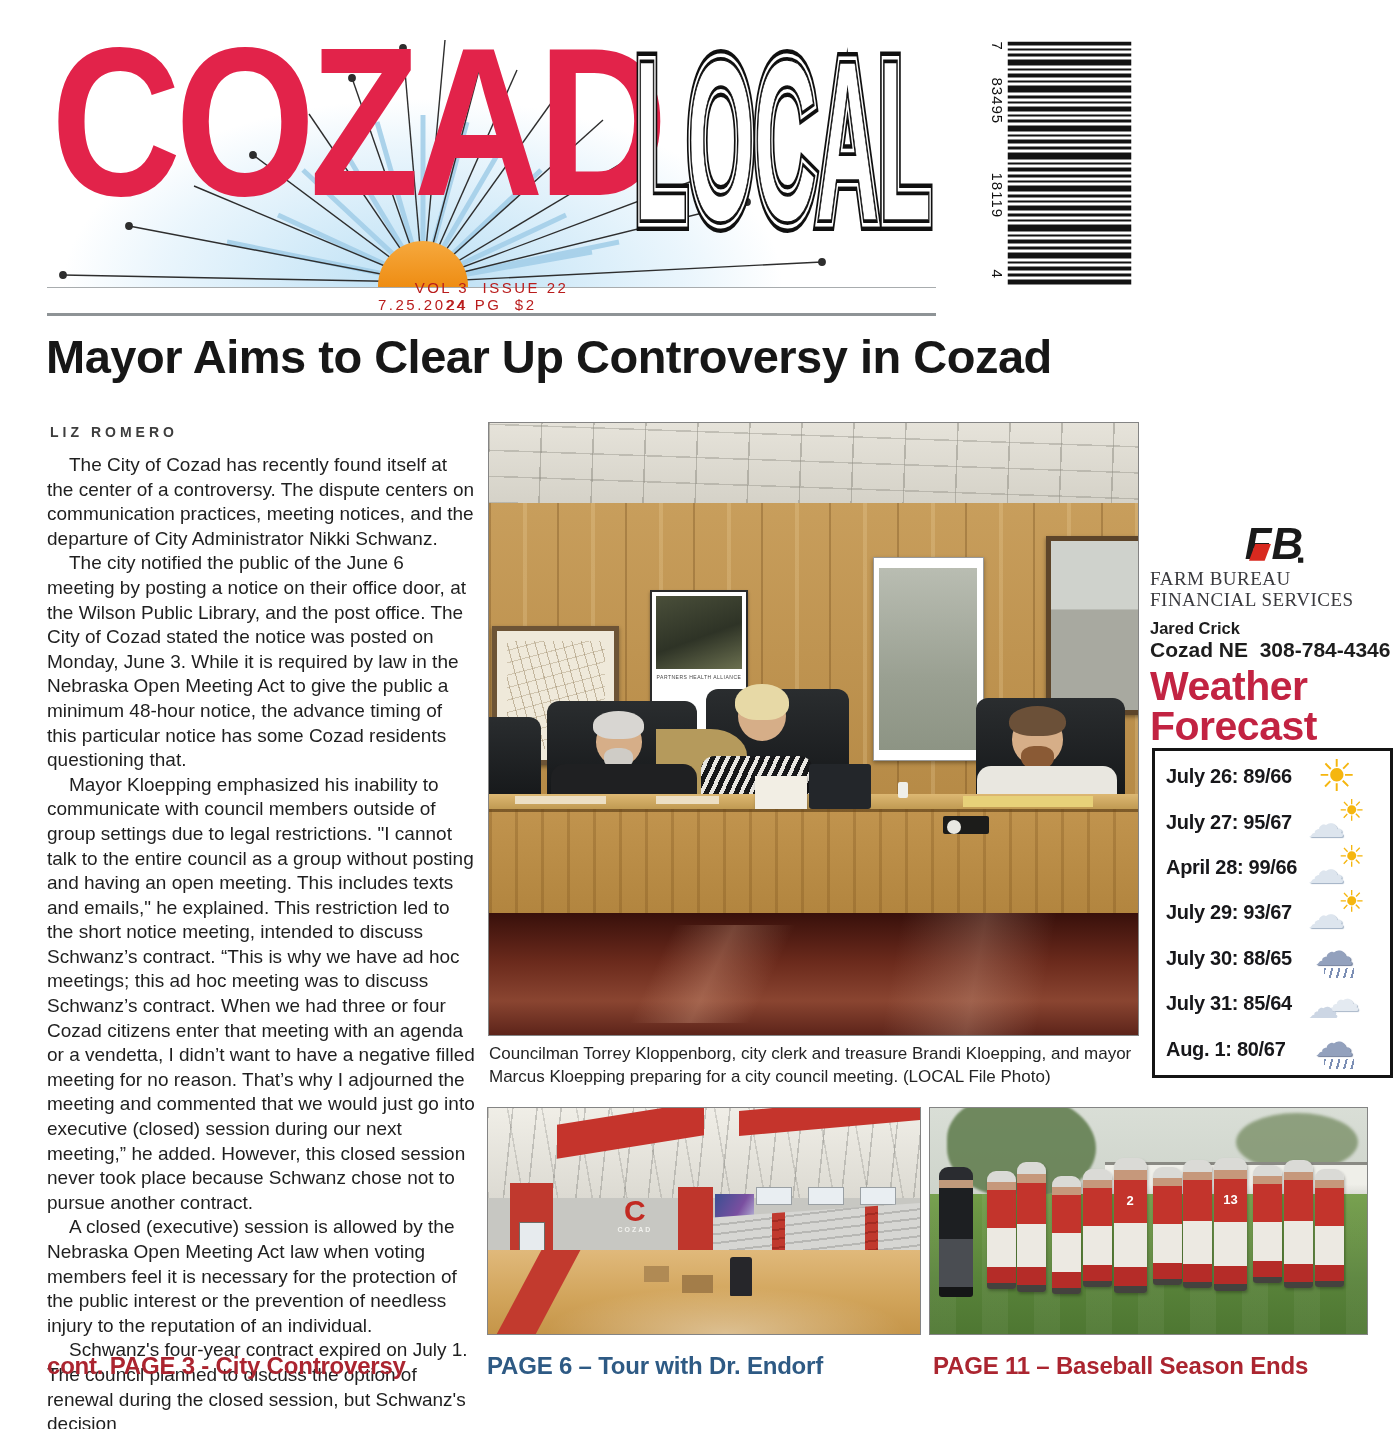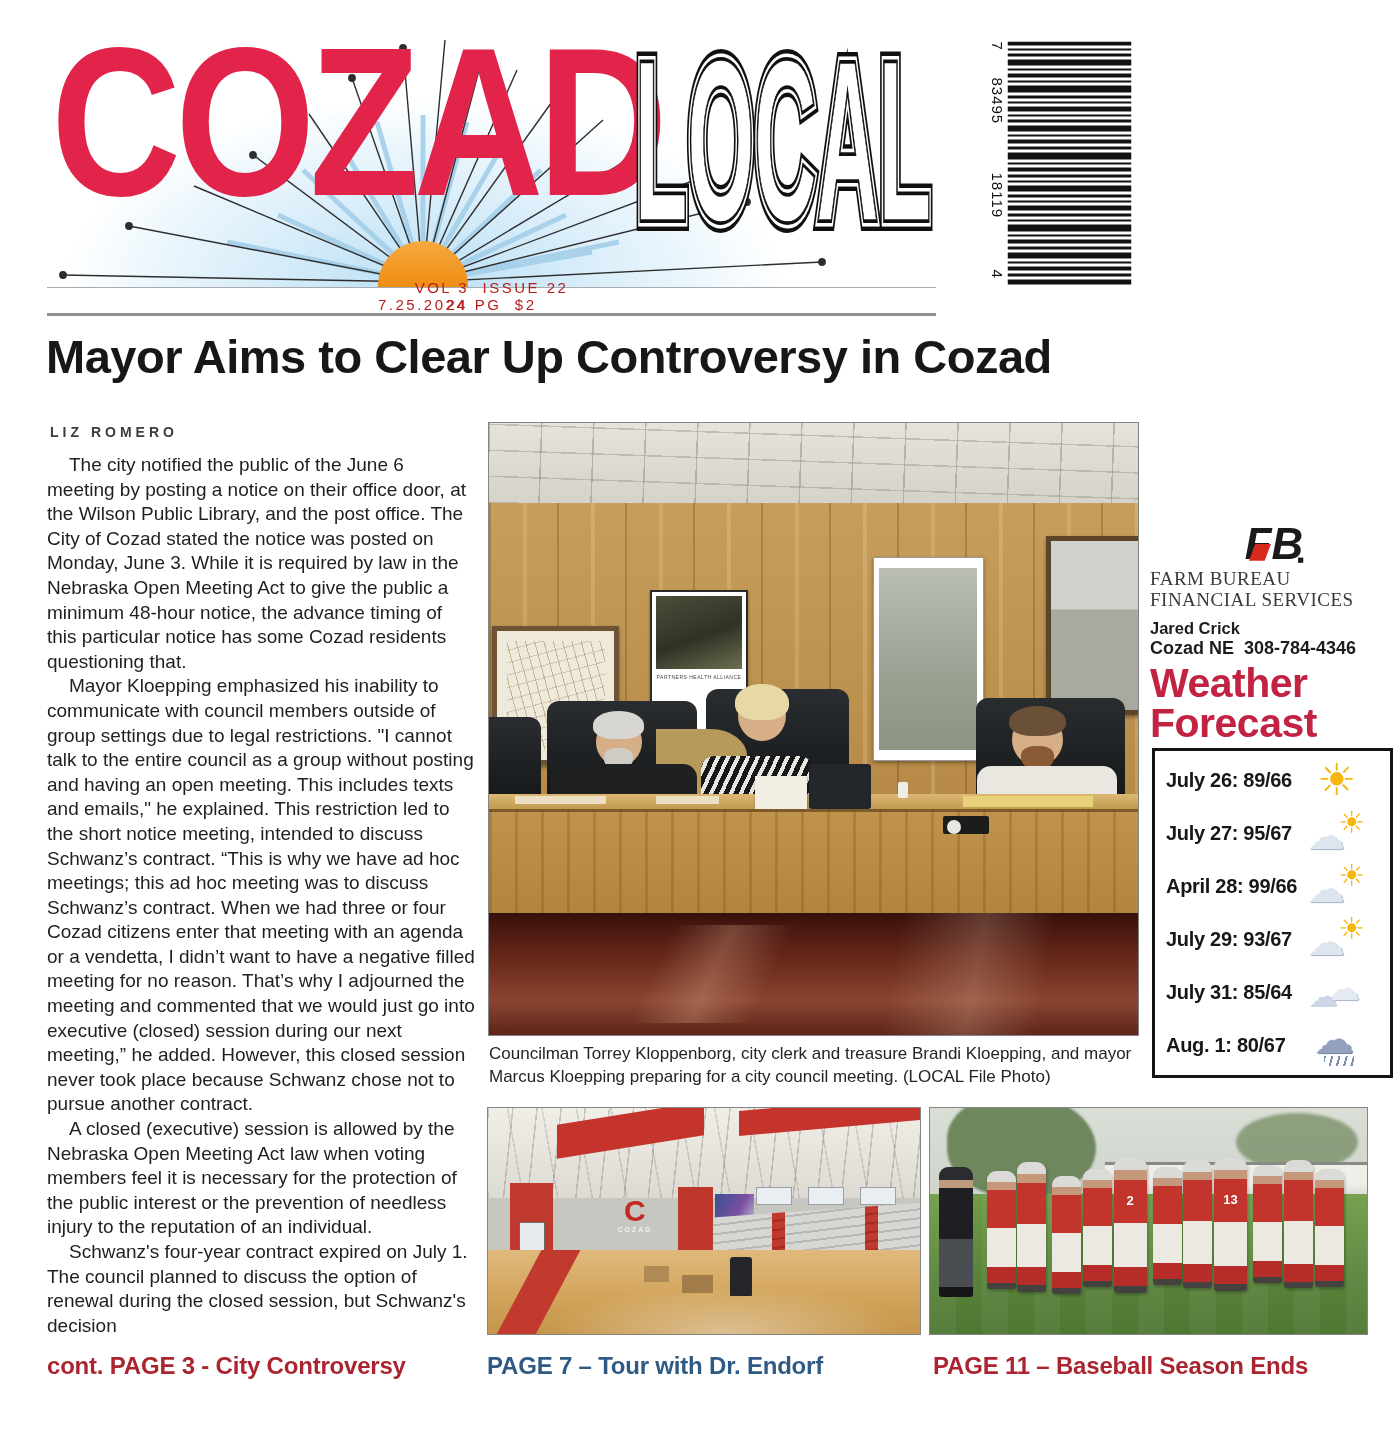--- a/index.html
+++ b/index.html
@@ -126,21 +126,21 @@
 
   .caption{position:absolute;left:489px;top:1042px;width:652px;
     font-size:17px;line-height:1.38;color:#242424;}
 
   
   .ad{position:absolute;left:1150px;top:520px;width:245px;}
   .fb-logo{display:block;margin:0 auto;}
   .fb-line{font-family:"Liberation Serif",serif;font-size:19px;letter-spacing:.5px;
     color:#3a3a3e;line-height:1.12;}
   .ad-agent{margin-top:8px;font-size:16.5px;font-weight:bold;color:#1d1d1d;}
-  .ad-contact{font-size:18px;font-weight:bold;color:#1d1d1d;white-space:pre;}
+  .ad-contact{font-size:21px;font-weight:bold;color:#1d1d1d;white-space:pre;}
   .wf-head{margin-top:4px;font-size:41px;font-weight:bold;letter-spacing:-.5px;
     line-height:.98;color:var(--forecast-red,#c22342);}
 
   
   .wbox{position:absolute;left:1152px;top:748px;width:241px;height:330px;
     border:3px solid #141414;background:#fff;display:flex;flex-direction:column;
     padding:3px 0;box-sizing:border-box;}
   .wrow{flex:1;display:flex;align-items:center;justify-content:space-between;
     padding:0 24px 0 11px;}
   .wlabel{font-size:20px;font-weight:bold;color:#17171a;letter-spacing:-.3px;}
@@ -346,20 +346,21 @@
         <span class="bd b2">83495</span>
         <span class="bd b3">18119</span>
         <span class="bd b4">4</span>
       </div>
     </div>
   </header>
 
   <h2 class="headline">Mayor Aims to Clear Up Controversy in Cozad</h2>
   <div class="byline">LIZ ROMERO</div>
   <div class="body-col">
+    <p>The City of Cozad has recently found itself at the center of a controversy. The dispute centers on communication practices, meeting notices, and the departure of City Administrator Nikki Schwanz.</p>
     <p>The city notified the public of the June 6 meeting by posting a notice on their office door, at the Wilson Public Library, and the post office. The City of Cozad stated the notice was posted on Monday, June 3. While it is required by law in the Nebraska Open Meeting Act to give the public a minimum 48-hour notice, the advance timing of this particular notice has some Cozad residents questioning that.</p>
     <p>Mayor Kloepping emphasized his inability to communicate with council members outside of group settings due to legal restrictions. "I cannot talk to the entire council as a group without posting and having an open meeting. This includes texts and emails," he explained. This restriction led to the short notice meeting, intended to discuss Schwanz’s contract. “This is why we have ad hoc meetings; this ad hoc meeting was to discuss Schwanz’s contract. When we had three or four Cozad citizens enter that meeting with an agenda or a vendetta, I didn’t want to have a negative filled meeting for no reason. That’s why I adjourned the meeting and commented that we would just go into executive (closed) session during our next meeting,” he added. However, this closed session never took place because Schwanz chose not to pursue another contract.</p>
     <p>A closed (executive) session is allowed by the Nebraska Open Meeting Act law when voting members feel it is necessary for the protection of the public interest or the prevention of needless injury to the reputation of an individual.</p>
     <p>Schwanz's four-year contract expired on July 1. The council planned to discuss the option of renewal during the closed session, but Schwanz's decision</p>
   </div>
 
   <figure class="photo main-photo">
     <div class="mp-wall"></div>
     <div class="mp-ceiling"></div>
     <div class="mp-map"></div>
@@ -424,20 +425,24 @@
     </div>
     <div class="wrow">
       <span class="wlabel">April 28: 99/66</span>
       <span class="wicon partly"></span>
     </div>
     <div class="wrow">
       <span class="wlabel">July 29: 93/67</span>
       <span class="wicon partly"></span>
     </div>
     <div class="wrow">
+      <span class="wlabel">July 30: 88/65</span>
+      <span class="wicon rain"></span>
+    </div>
+    <div class="wrow">
       <span class="wlabel">July 31: 85/64</span>
       <span class="wicon cloudy"></span>
     </div>
     <div class="wrow">
       <span class="wlabel">Aug. 1: 80/67</span>
       <span class="wicon rain"></span>
     </div>
   </div>
 
   <figure class="photo gym-photo">
@@ -482,17 +487,17 @@
     <div class="b-player" style="left:65%;top:22%;height:133px;width:33px;">
       <span class="b-num">13</span>
     </div>
     <div class="b-player" style="left:74%;top:25%;"></div>
     <div class="b-player" style="left:81%;top:23%;height:128px;"></div>
     <div class="b-player" style="left:88%;top:27%;"></div>
   </figure>
 
   <nav>
     <div class="plink pl-red pl1">cont. PAGE 3 - City Controversy</div>
-    <div class="plink pl-blue pl2">PAGE 7 – Tour with Dr. Endorf</div>
+    <div class="plink pl-blue pl2">PAGE 6 – Tour with Dr. Endorf</div>
     <div class="plink pl-red pl3">PAGE 11 – Baseball Season Ends</div>
   </nav>
 
 </div>
 
 </body></html>

